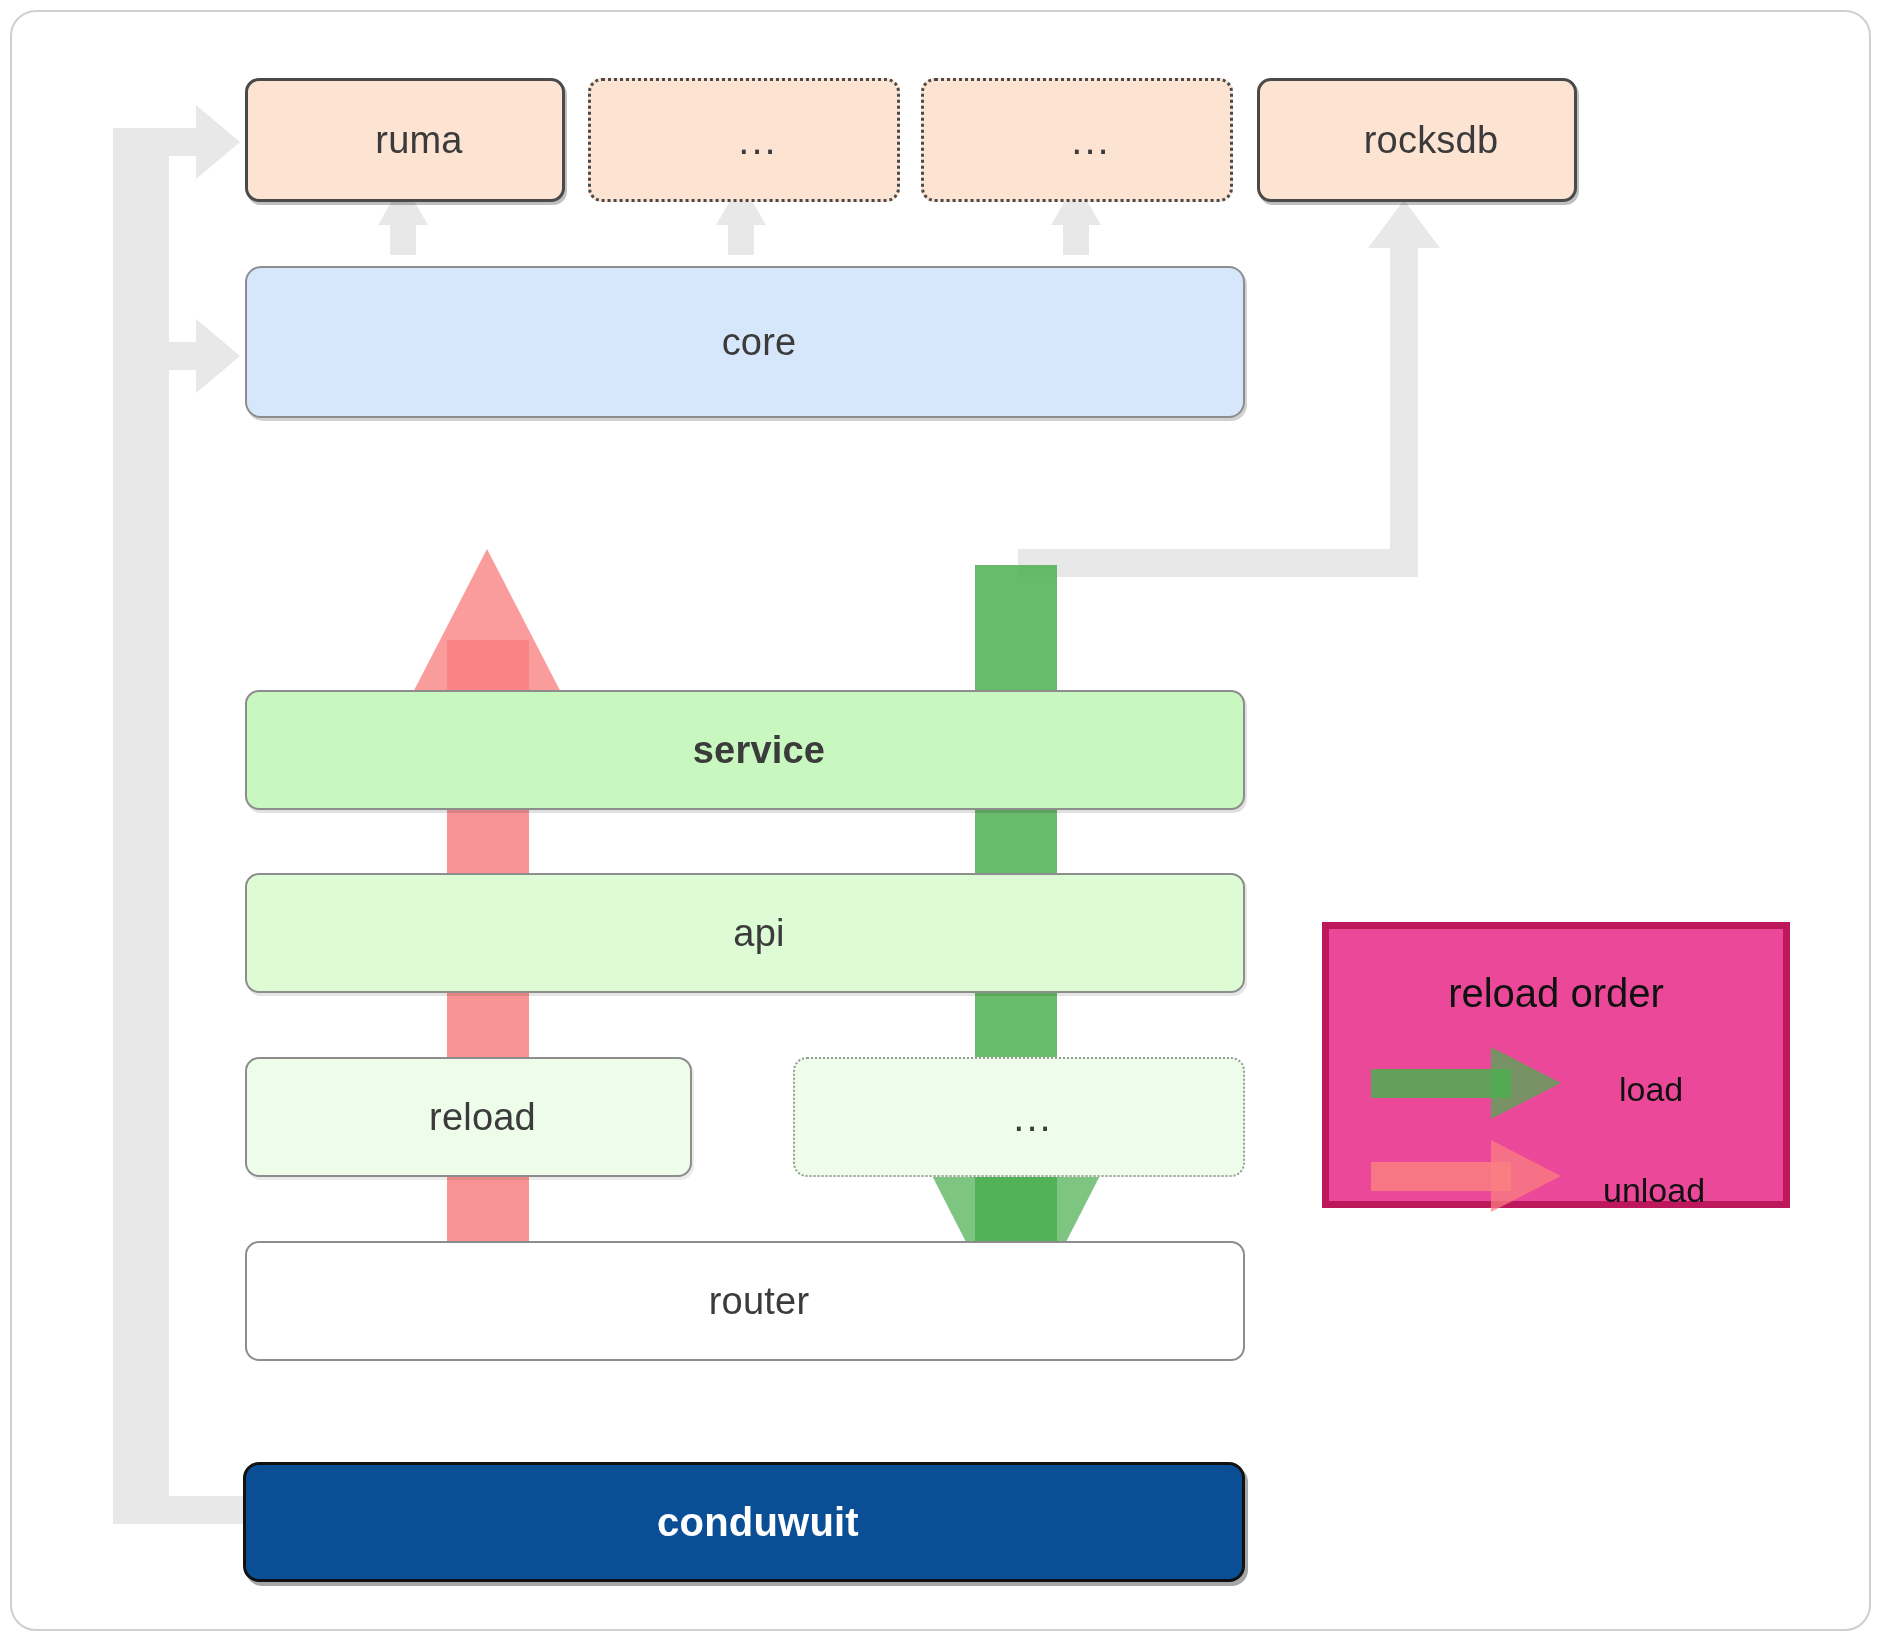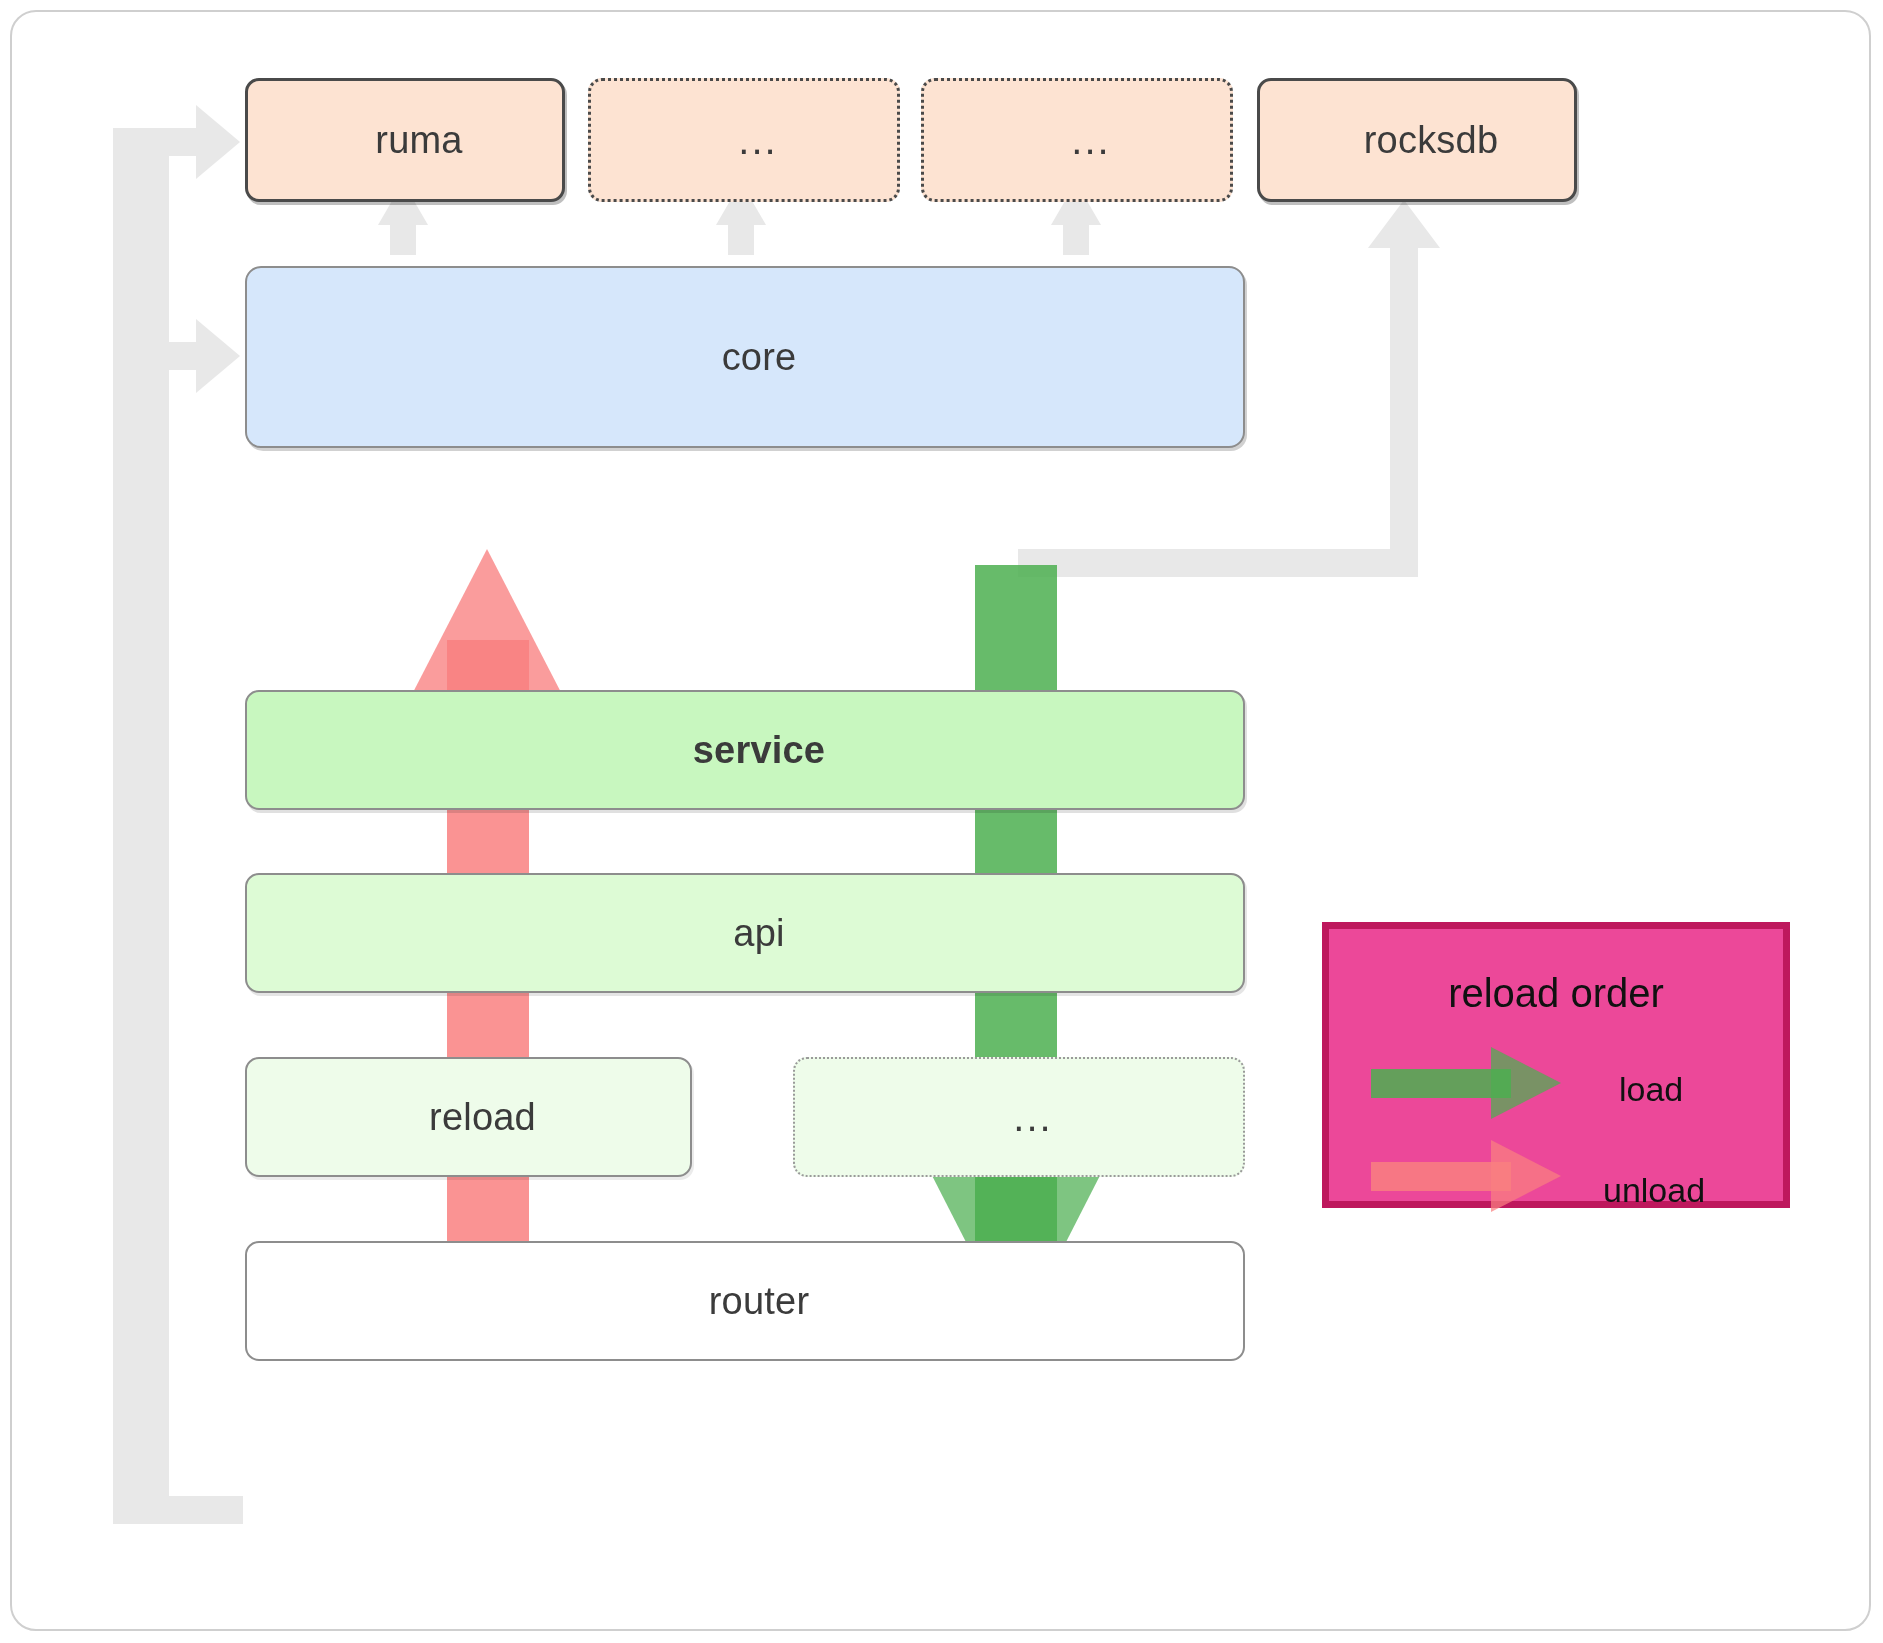--- a/index.html
+++ b/index.html
@@ -169,21 +169,21 @@
   </div>
 
   <div class="node peach-dotted" style="left:921px; top:78px; width:312px; height:124px;">
     <span class="lbl dots">...</span>
   </div>
 
   <div class="node peach-solid" style="left:1257px; top:78px; width:320px; height:124px;">
     <span class="lbl">rocksdb</span>
   </div>
 
-  <div class="node core-box" style="left:245px; top:266px; width:1000px; height:182px;">
+  <div class="node core-box" style="left:245px; top:266px; width:1000px; height:152px;">
     <span class="lbl">core</span>
   </div>
 
 
   <div class="node g2" style="left:245px; top:690px; width:1000px; height:120px;">
     <span class="lbl">service</span>
   </div>
 
   <div class="node g3" style="left:245px; top:873px; width:1000px; height:120px;">
     <span class="lbl">api</span>
@@ -194,20 +194,23 @@
   </div>
 
   <div class="node g4-dotted" style="left:793px; top:1057px; width:452px; height:120px;">
     <span class="lbl dots">...</span>
   </div>
 
   <div class="node plain" style="left:245px; top:1241px; width:1000px; height:120px;">
     <span class="lbl">router</span>
   </div>
 
+  <div class="node conduwuit-box" style="left:243px; top:1462px; width:1002px; height:120px;">
+    <span class="lbl">conduwuit</span>
+  </div>
 
   <div class="legend">
     <div class="legend-title">reload order</div>
 
     <svg width="468" height="286" viewBox="0 0 468 286" style="position:absolute; left:-3px; top:-3px;">
 
       <g>
         <rect x="45" y="143" width="140" height="29" fill="#4caf50" fill-opacity="0.85"></rect>
         <polygon points="235,157 165,121 165,193" fill="#4caf50" fill-opacity="0.72"></polygon>
       </g>

